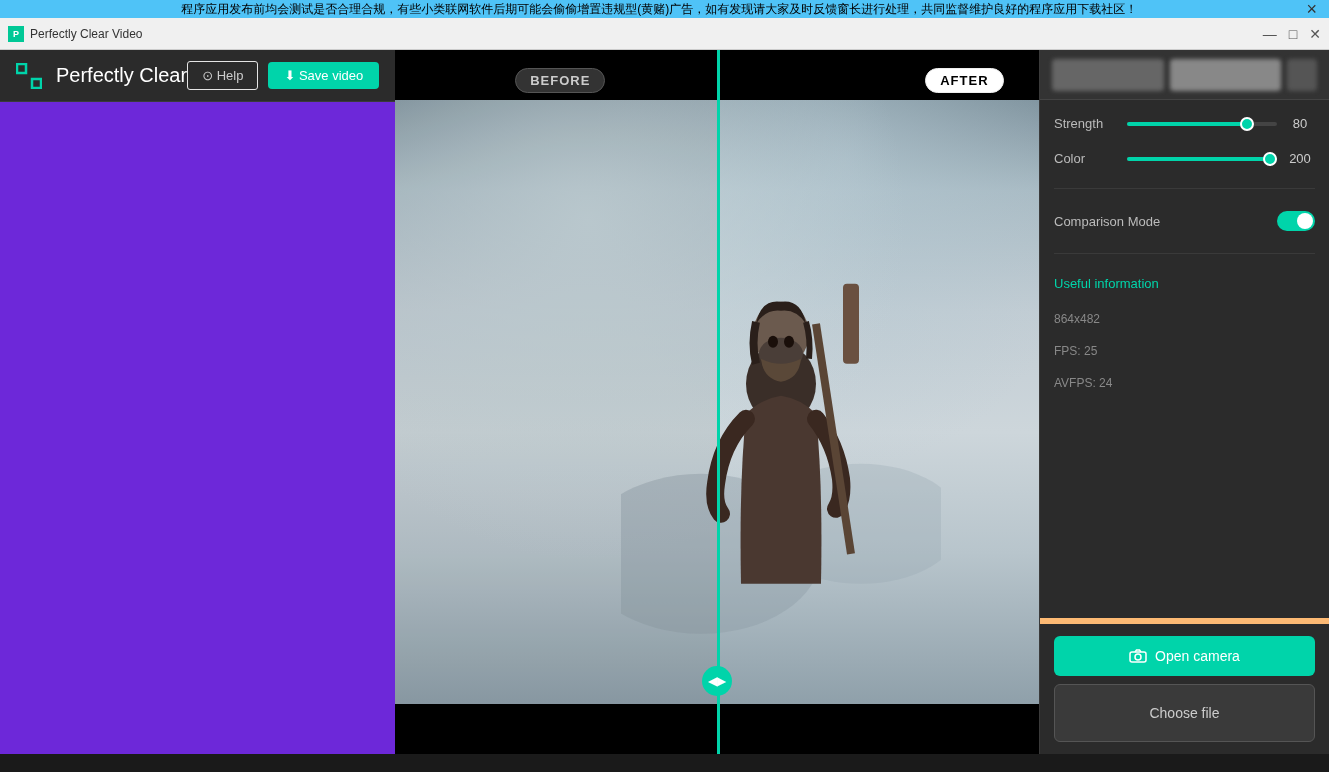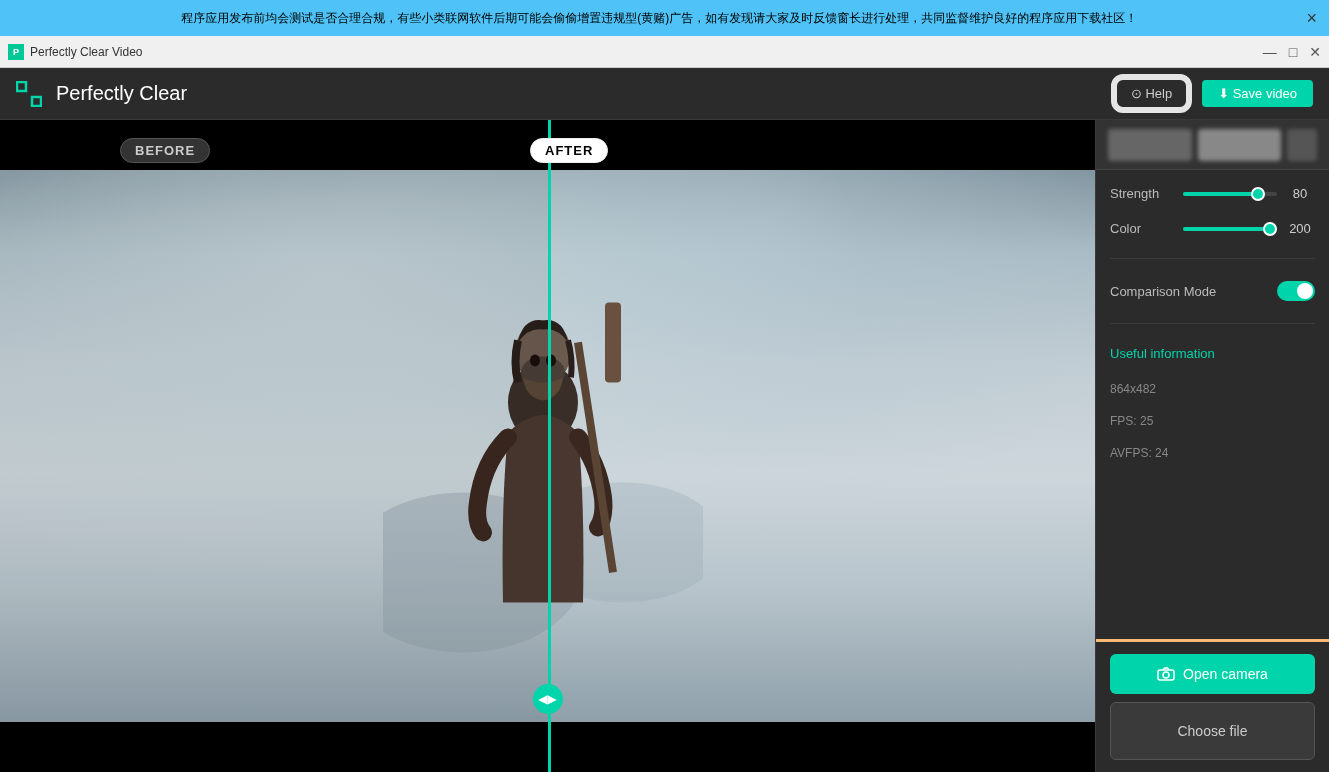--- a/index.html
+++ b/index.html
@@ -1,21 +1,21 @@
 <!DOCTYPE html>
 <html><head>
   <meta charset="utf-8">
   <style>
     * { margin: 0; padding: 0; box-sizing: border-box; }
     body { width: 1329px; height: 772px; overflow: hidden; font-family: 'Segoe UI', Arial, sans-serif; background: #1a1a1a; }
 
     
     #notification-bar {
       width: 100%;
-      height: 36px;
+      height: 18px;
       background: #4fc3f7;
       display: flex;
       align-items: center;
       justify-content: space-between;
       padding: 0 12px;
       font-size: 12px;
       color: #000;
     }
     #notification-bar span { flex: 1; text-align: center; }
 
@@ -47,21 +47,21 @@
       font-size: 16px; color: #666; cursor: pointer; user-select: none;
     }
     #title-bar .window-controls .close-btn { color: #333; font-size: 14px; }
 
     
     #app-container {
       width: 100%;
       height: calc(772px - 68px);
       background: #6d28d9;
       display: flex;
-      flex-direction: column;
+      flex-direction: row;
     }
 
     
     #toolbar {
       height: 52px;
       background: #2b2b2b;
       display: flex;
       align-items: center;
       padding: 0 16px;
       border-bottom: 1px solid #3a3a3a;
@@ -72,24 +72,24 @@
     #logo-text {
       font-size: 20px;
       font-weight: 400;
       color: #ffffff;
     }
     #toolbar-buttons {
       display: flex; gap: 10px; align-items: center;
     }
     .btn-help {
       padding: 6px 14px;
-      border: 6px solid #e5e5e5;
+      border: 1px solid #e5e5e5;
       background: transparent;
       color: #ccc;
-      border-radius: 12px;
+      border-radius: 3px;
       cursor: pointer;
       font-size: 13px;
       display: flex; align-items: center; gap: 5px;
     }
     .btn-save {
       padding: 6px 16px;
       border: none;
       background: #00d4aa;
       color: #fff;
       border-radius: 4px;
@@ -201,21 +201,21 @@
     }
     .video-black-bottom {
       position: absolute;
       bottom: 0; left: 0; right: 0;
       height: 50px;
       background: #000;
     }
 
     
     #right-panel {
-      width: 234px;
+      width: 290px;
       background: #2b2b2b;
       border-left: 1px solid #3a3a3a;
       display: flex;
       flex-direction: column;
       padding: 0;
       overflow-y: auto;
     }
 
     
     #panel-tabs {
@@ -343,21 +343,21 @@
       font-size: 12px;
       line-height: 1.6;
     }
 
     
     #panel-buttons {
       padding: 12px 14px;
       display: flex;
       flex-direction: column;
       gap: 8px;
-      border-top: 3px solid #fdba74;
+      border-top: 6px solid #fdba74;
       justify-content: center;
     }
     .btn-camera {
       padding: 12px;
       background: #00d4aa;
       border: none;
       border-radius: 6px;
       color: #fff;
       font-size: 14px;
       font-weight: 500;

